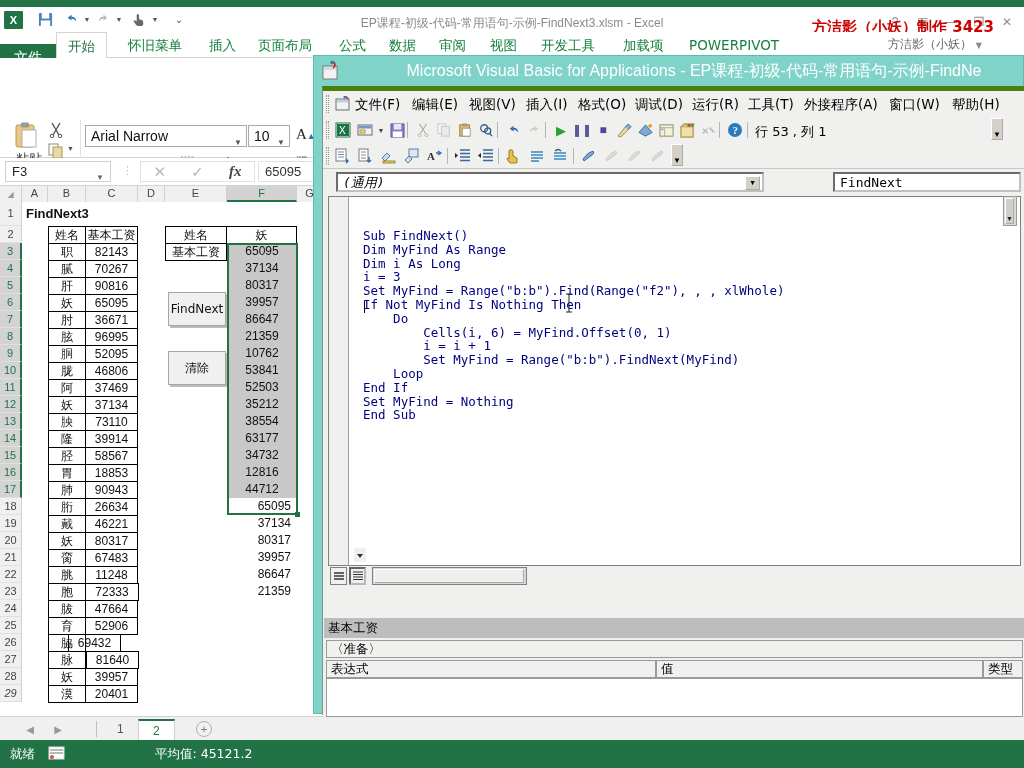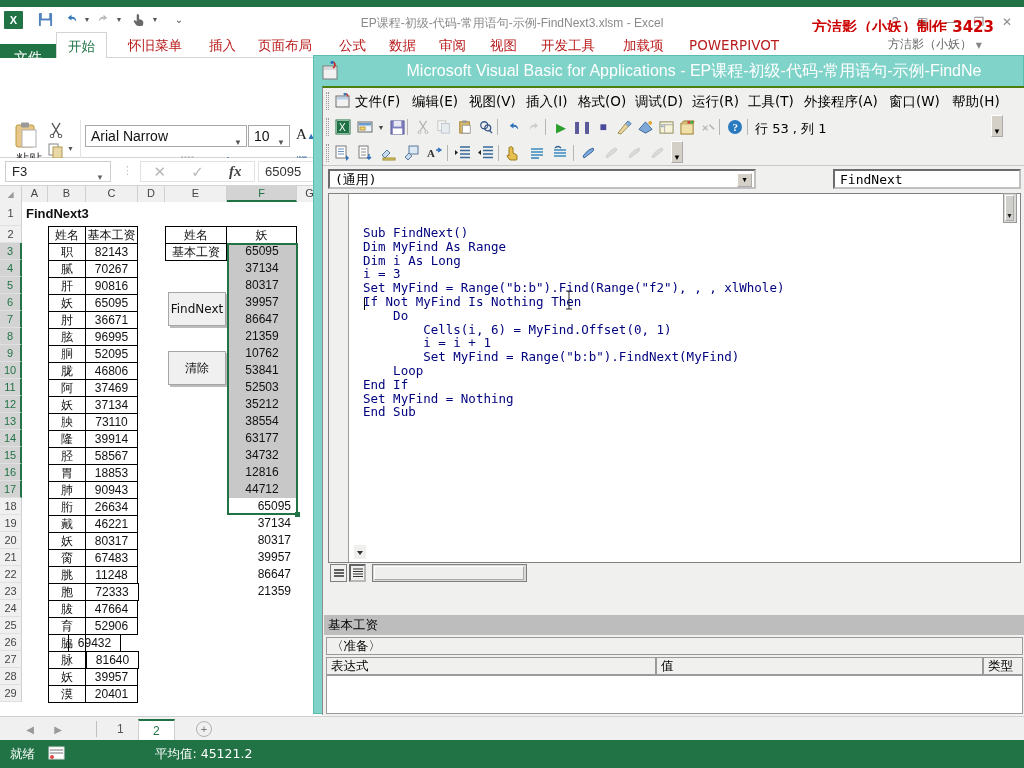--- a/index.html
+++ b/index.html
@@ -51,21 +51,21 @@
     white-space:nowrap;
   }
 
   
   .ribbon-tabs {
     position:absolute; left:0; top:32px; width:1024px; height:26px;
     background:#ffffff; border-bottom:1px solid #d4d4d4;
   }
   .rb-tab {
     position:absolute; top:0; height:26px; line-height:26px;
-    font-size:13.5px; color:#b91c1c; padding:0 11px; white-space:nowrap;
+    font-size:13.5px; color:#15803d; padding:0 11px; white-space:nowrap;
     font-family:"DejaVu Sans",sans-serif;
   }
   .rb-tab.file { background:#217346; color:#fff; font-size:14px; }
   .rb-tab.active { color:#217346; border:1px solid #d4d4d4; border-bottom:1px solid #fff;
                    background:#fff; height:27px; }
   .user-name {
     position:absolute; right:42px; top:36px; font-size:12px; color:#666;
     font-family:"DejaVu Sans",sans-serif;
   }
 
@@ -180,21 +180,21 @@
   }
   .vbe-title { position:absolute; left:0; top:0; width:711px; height:30px; }
   .vbe-title-ico { position:absolute; left:7px; top:5px; width:20px; height:20px;}
   .vbe-title-txt {
     position:absolute; left:50px; top:3px; width:660px; height:24px; line-height:24px;
     text-align:center; font-size:16px; color:#ffffff;
     font-family:"Liberation Sans",sans-serif; white-space:nowrap; overflow:hidden;
   }
   .vbe-inner {
     position:absolute; left:8px; top:30px; width:703px; height:629px;
-    background:#f0f0ee; border-left:1px solid #8c8c8c; border-top:2px solid #4d7c0f;
+    background:#f0f0ee; border-left:1px solid #8c8c8c; border-top:5px solid #4d7c0f;
   }
   .vbe-menubar { position:absolute; left:0; top:0; width:703px; height:26px;
                  background:#f0f0ee; }
   .vbe-menu { position:absolute; top:4px; height:18px; line-height:18px;
               font-size:13.5px; color:#000; font-family:"DejaVu Sans",sans-serif;
               white-space:nowrap;}
   .vbe-toolbar { position:absolute; left:0; top:26px; width:703px; height:26px; }
   .vbe-toolbar2 { position:absolute; left:0; top:52px; width:703px; height:26px;
                   border-bottom:1px solid #c8c8c8;}
   .tb-ico { position:absolute; top:3px; width:20px; height:20px;
@@ -456,21 +456,21 @@
     <div class="rh" style="top:329px;">19</div>
     <div class="rh" style="top:346px;">20</div>
     <div class="rh" style="top:363px;">21</div>
     <div class="rh" style="top:380px;">22</div>
     <div class="rh" style="top:397px;">23</div>
     <div class="rh" style="top:414px;">24</div>
     <div class="rh" style="top:431px;">25</div>
     <div class="rh" style="top:448px;">26</div>
     <div class="rh" style="top:465px;">27</div>
     <div class="rh" style="top:482px;">28</div>
-    <div class="rh" style="top:499px;">29</div>
+    <div class="rh" style="top:499px;font-style:italic;">29</div>
 
     <div class="cell" style="left:26px;top:20px;width:140px;font-size:13px;font-weight:bold;color:#111;">FindNext3</div>
 
     <div class="cell b ctr" style="left:48px;top:40px;width:38px;height:18px;line-height:16px;font-size:12px;">姓名</div>
     <div class="cell b ctr" style="left:85px;top:40px;width:53px;height:18px;line-height:16px;font-size:12px;">基本工资</div>
 
     <div class="cell b ctr" style="left:165px;top:40px;width:62px;height:18px;line-height:16px;font-size:12px;">姓名</div>
     <div class="cell b ctr" style="left:226px;top:40px;width:71px;height:18px;line-height:16px;font-size:12px;">妖</div>
     <div class="cell b ctr" style="left:165px;top:57px;width:62px;height:18px;line-height:16px;font-size:12px;">基本工资</div>
 
@@ -817,21 +817,21 @@
       <div class="tb-ico" style="left:325px;opacity:.4;">
         <svg width="16" height="16" viewBox="0 0 16 16">
             <path d="M2 11 q5-7 10-8 q2 2-1 4 q-4 3-8 6z" fill="#bbb" stroke="#999"></path>
           </svg>
       </div>
       <div class="tb-ico" style="left:348px;top:1px;width:12px;height:22px;background:#d4d0c8;border:1px outset #fff;font-size:8px;align-items:flex-end;">▼</div>
     </div>
 
     <div class="codewin">
       <div class="cw-combos">
-        <div class="cw-combo" style="left:0;width:428px;">
+        <div class="cw-combo" style="left:8px;width:428px;font-style:italic;">
           <span>(通用)</span>
           <span class="cw-arrow">▼</span>
         </div>
         <div class="cw-combo" style="left:505px;width:188px;">
           <span>FindNext</span>
         </div>
       </div>
 
       <div class="cw-body">
         <div class="cw-margin"></div>

